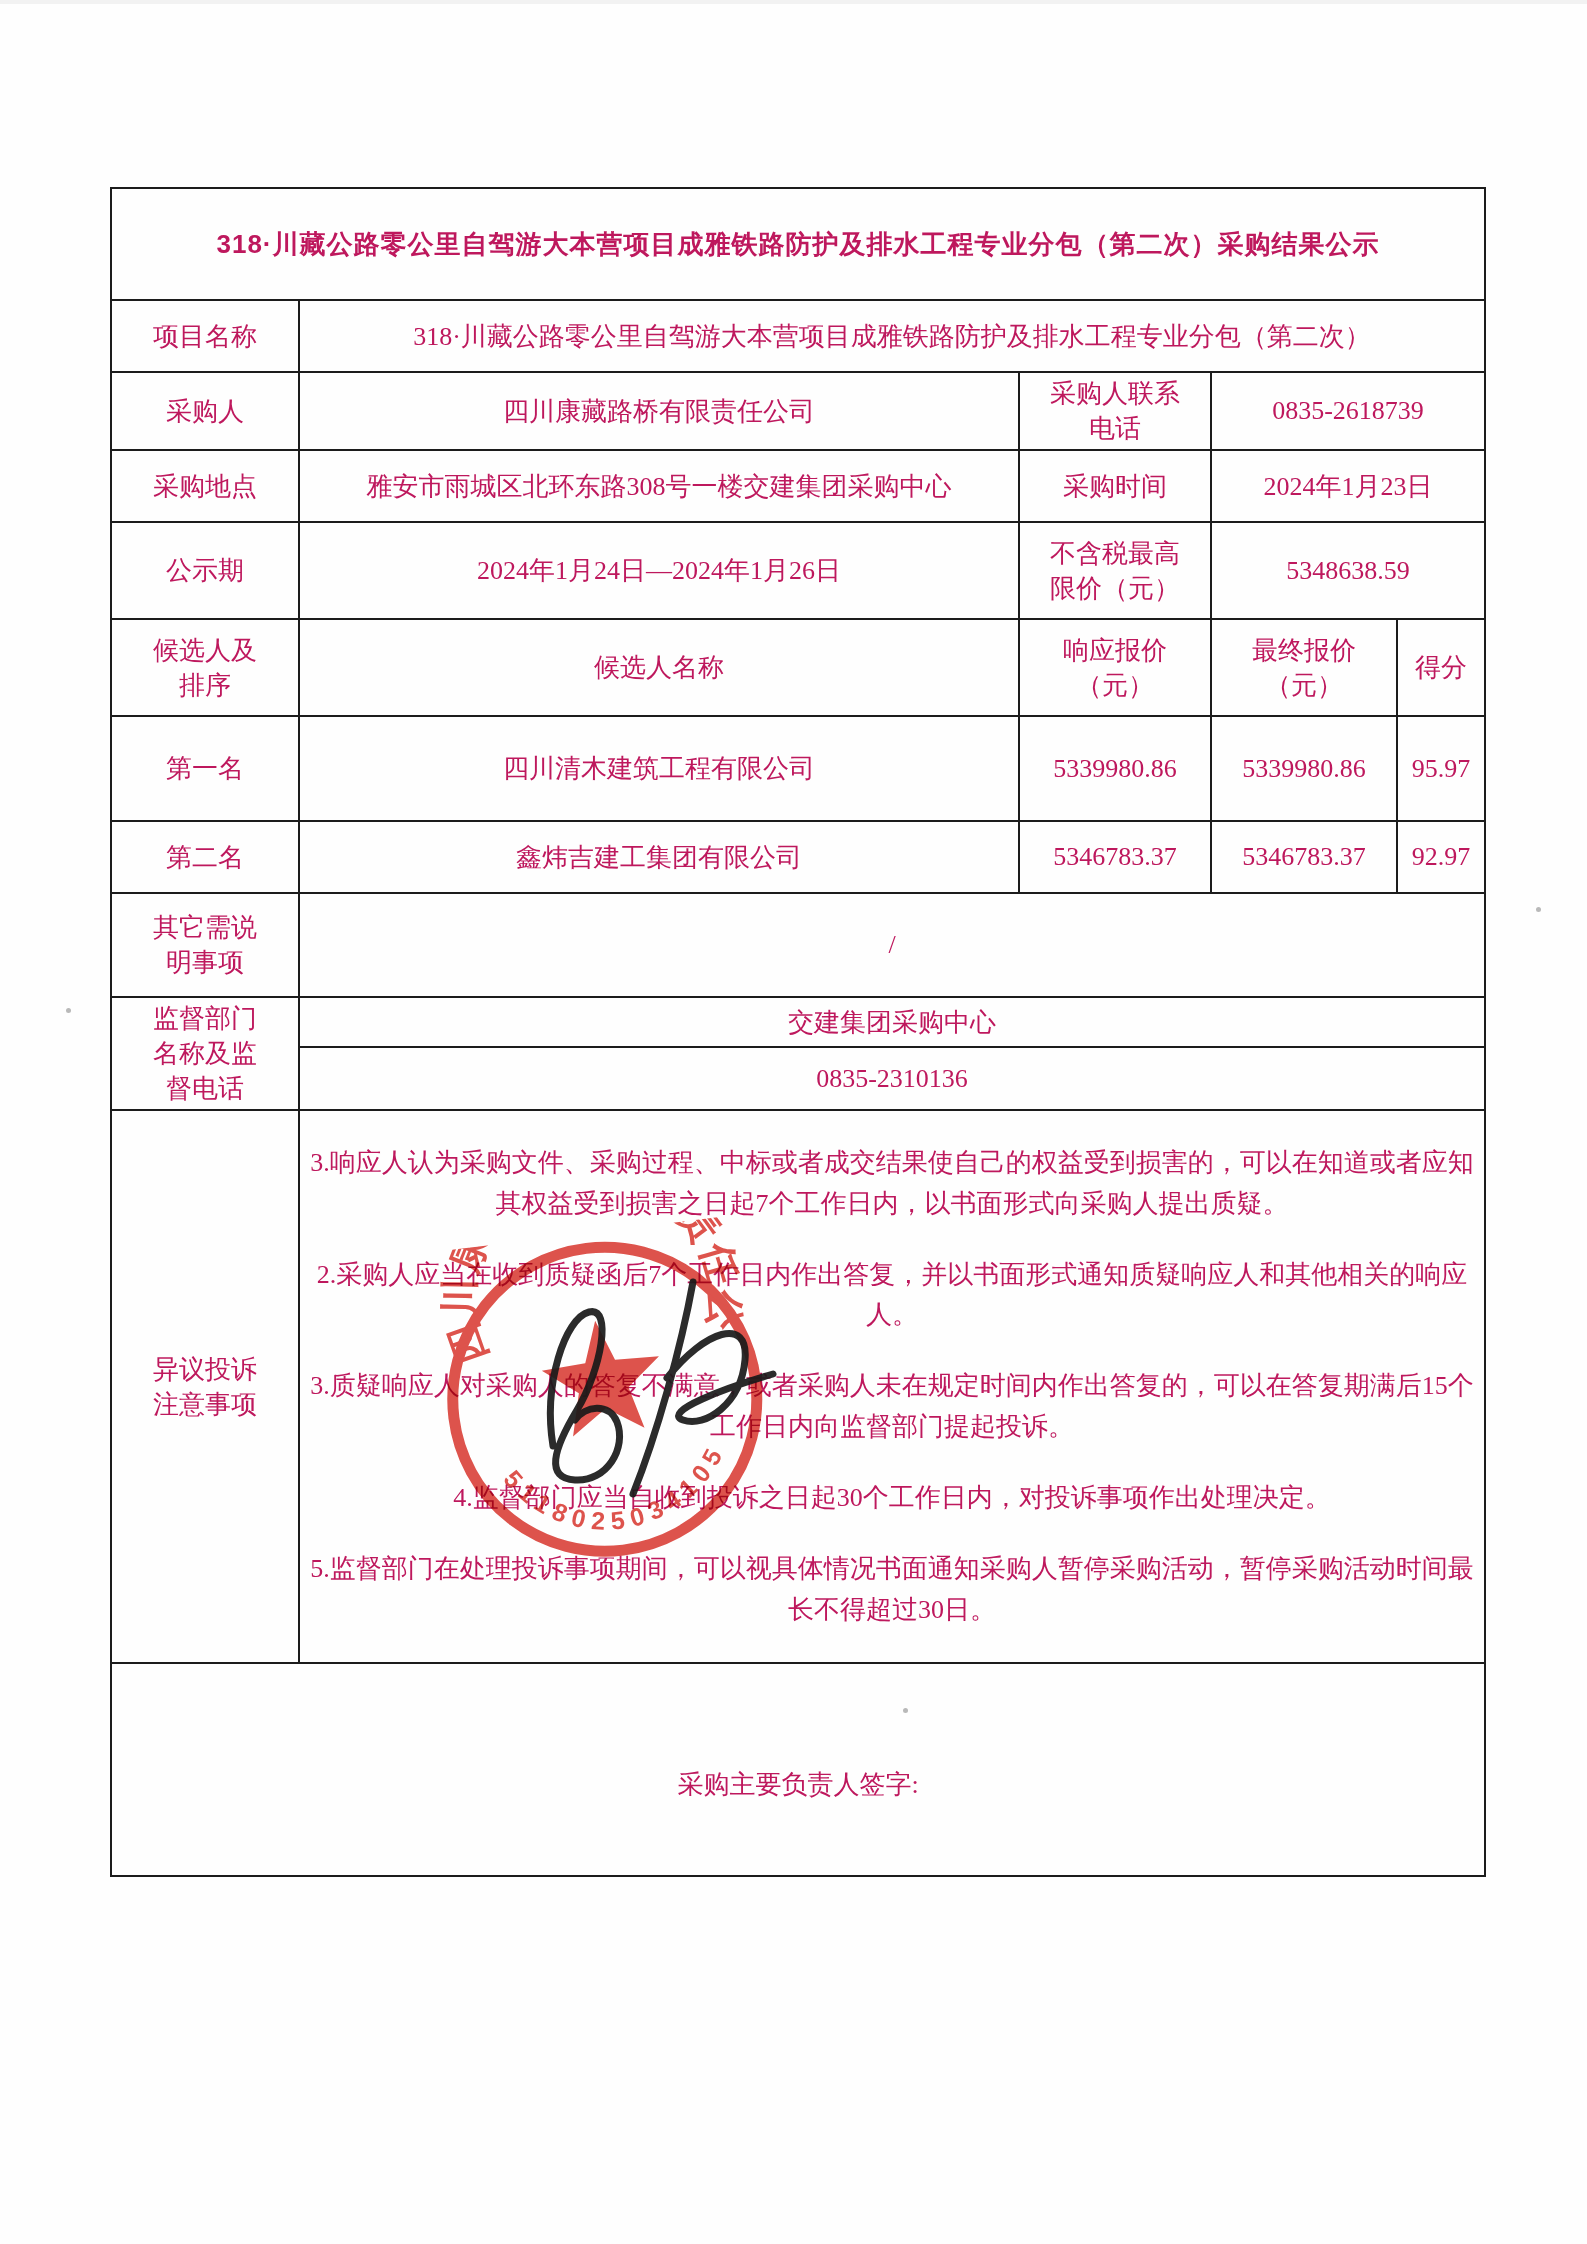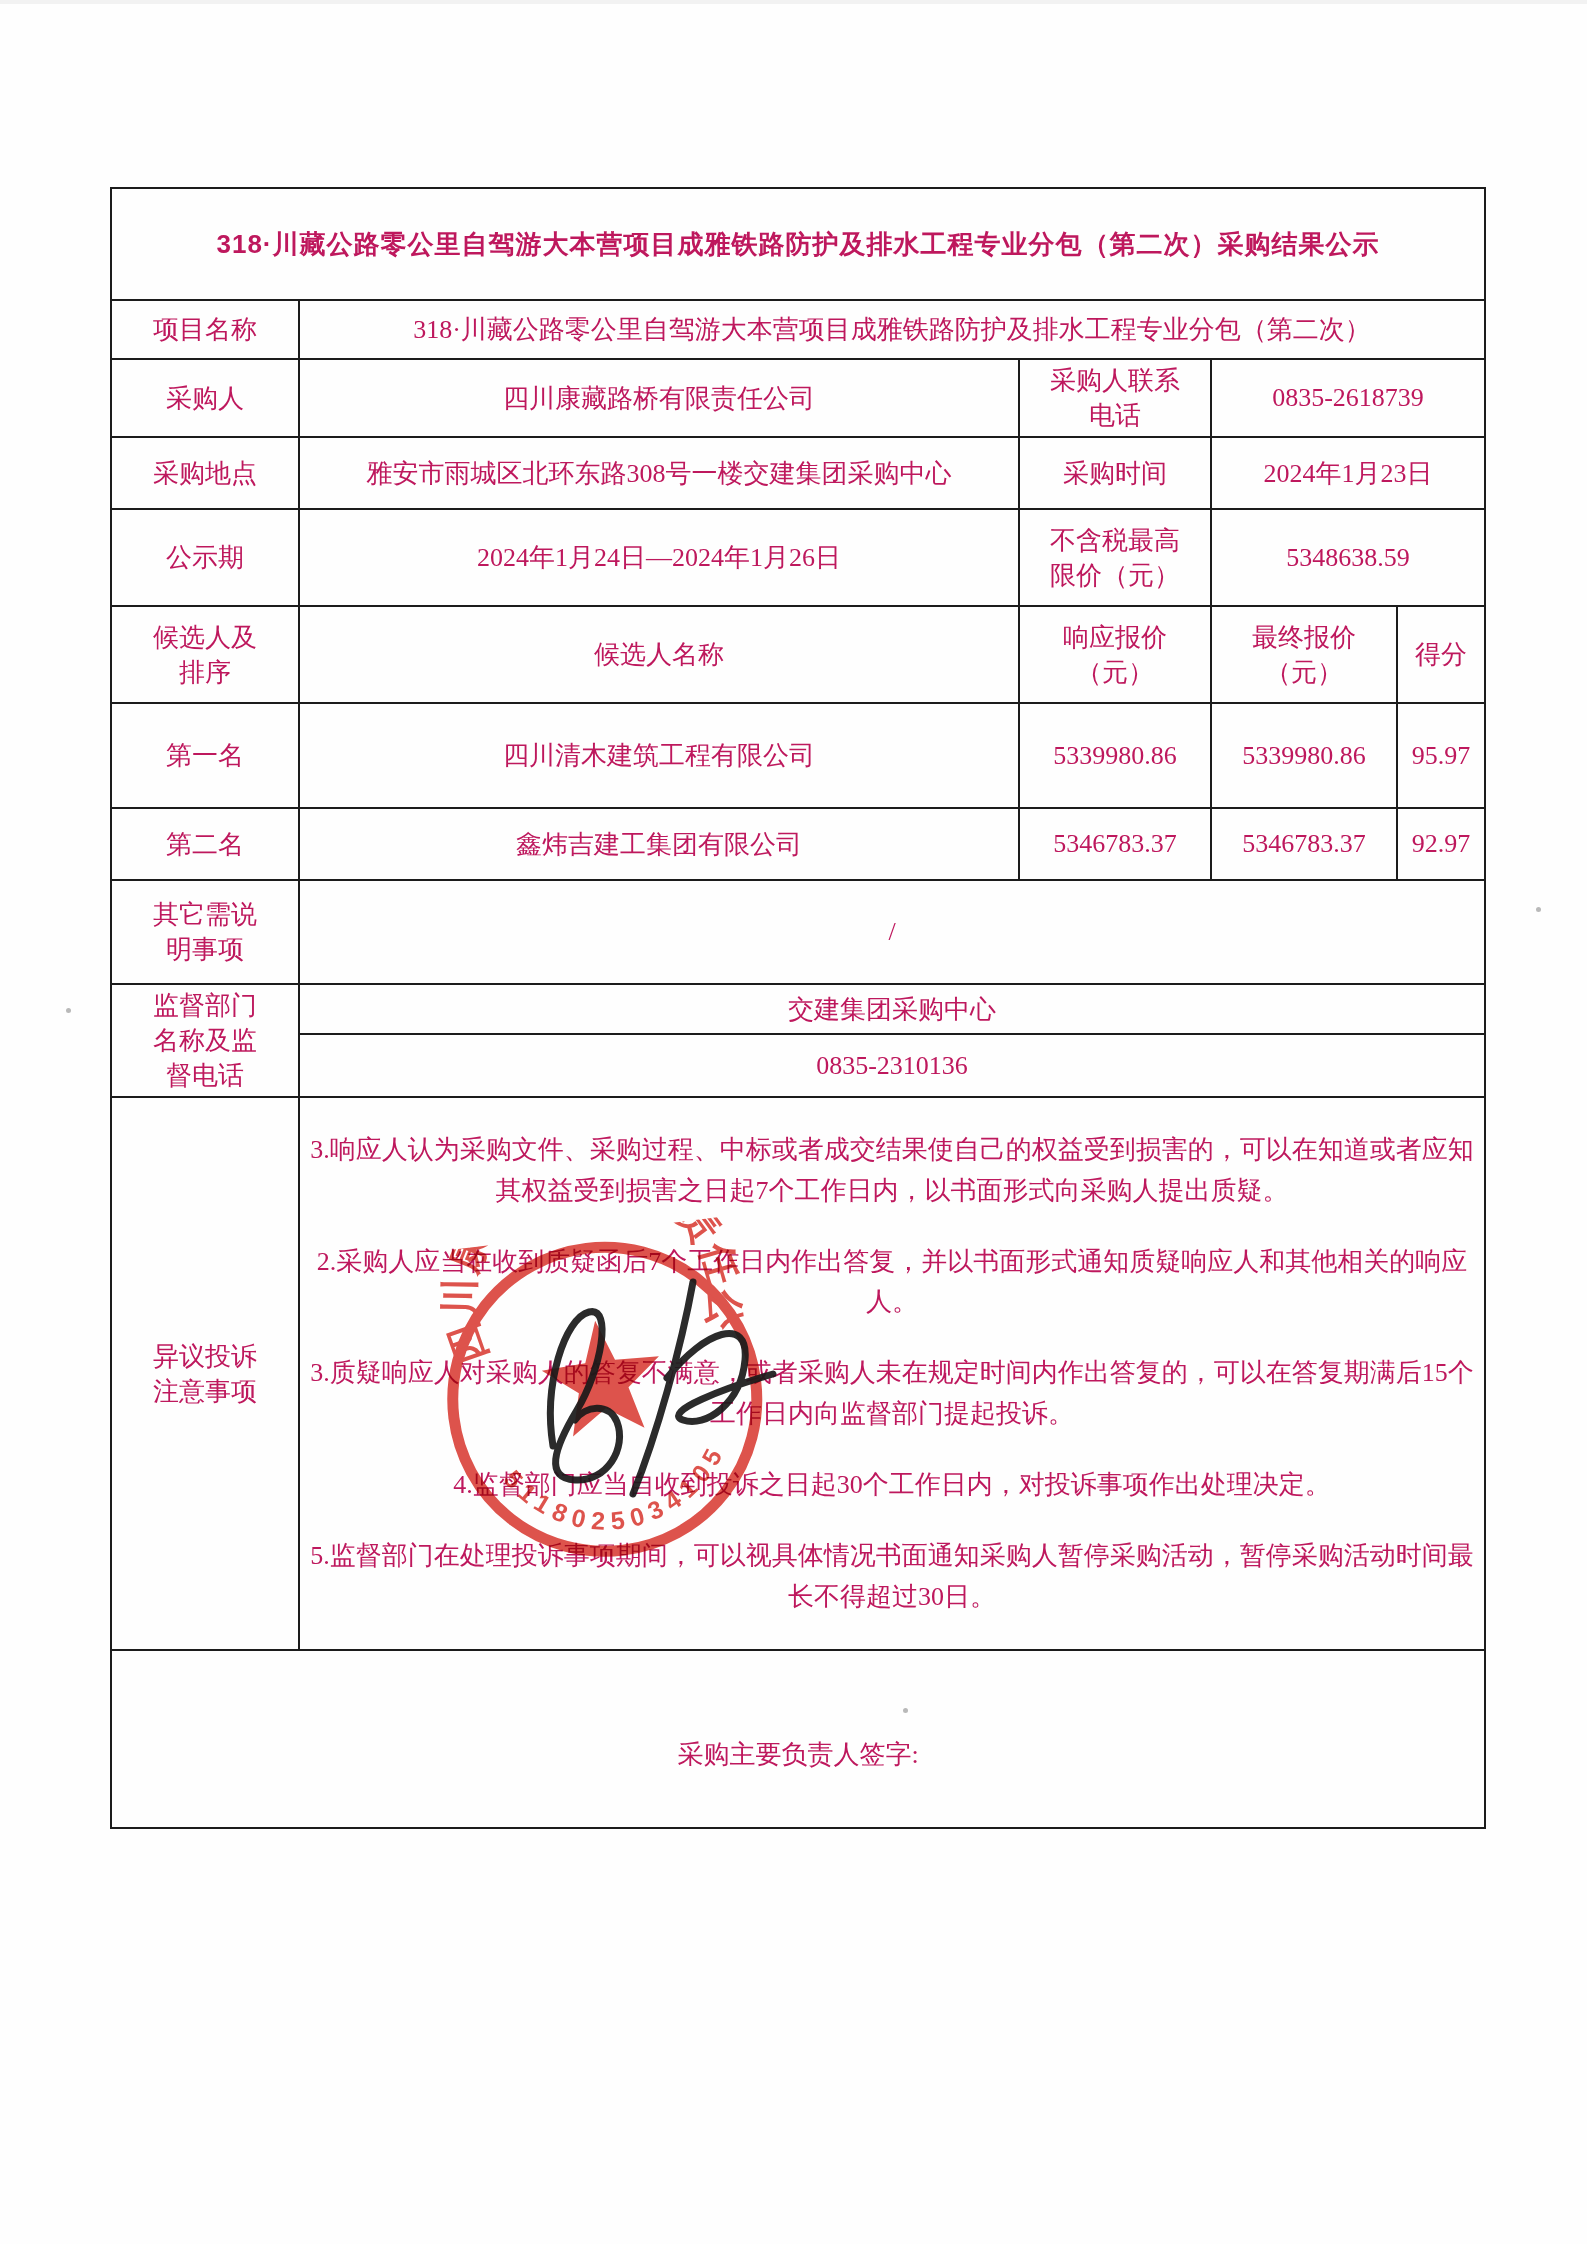--- a/index.html
+++ b/index.html
@@ -82,21 +82,21 @@
         <col style="width:192px">
         <col style="width:186px">
         <col style="width:88px">
     </colgroup>
 
     <tbody>
         <tr style="height:112px">
       <td colspan="5" class="title-cell">318·川藏公路零公里自驾游大本营项目成雅铁路防护及排水工程专业分包（第二次）采购结果公示</td>
     </tr>
 
-    <tr style="height:59px">
+    <tr style="height:72px">
       <td>项目名称</td>
       <td colspan="4">318·川藏公路零公里自驾游大本营项目成雅铁路防护及排水工程专业分包（第二次）</td>
     </tr>
 
     <tr style="height:78px">
       <td>采购人</td>
       <td>四川康藏路桥有限责任公司</td>
       <td>采购人联系
 电话</td>
       <td colspan="2">0835-2618739</td>
@@ -164,21 +164,21 @@
 注意事项</td>
       <td colspan="4" class="notes-cell">
         <p>3.响应人认为采购文件、采购过程、中标或者成交结果使自己的权益受到损害的，可以在知道或者应知其权益受到损害之日起7个工作日内，以书面形式向采购人提出质疑。</p>
         <p>2.采购人应当在收到质疑函后7个工作日内作出答复，并以书面形式通知质疑响应人和其他相关的响应人。</p>
         <p>3.质疑响应人对采购人的答复不满意，或者采购人未在规定时间内作出答复的，可以在答复期满后15个工作日内向监督部门提起投诉。</p>
         <p>4.监督部门应当自收到投诉之日起30个工作日内，对投诉事项作出处理决定。</p>
         <p>5.监督部门在处理投诉事项期间，可以视具体情况书面通知采购人暂停采购活动，暂停采购活动时间最长不得超过30日。</p>
       </td>
     </tr>
 
-    <tr style="height:178px">
+    <tr style="height:213px">
       <td colspan="5" class="sign-cell">
         <span>采购主要负责人签字:</span>
       </td>
     </tr>
   </tbody>
     </table>
 
   <svg class="stamp" viewBox="0 0 338 338">
     <defs>
       <path id="arcTop" d="M 59 117 A 119 119 0 1 1 275 117" fill="none"></path>

